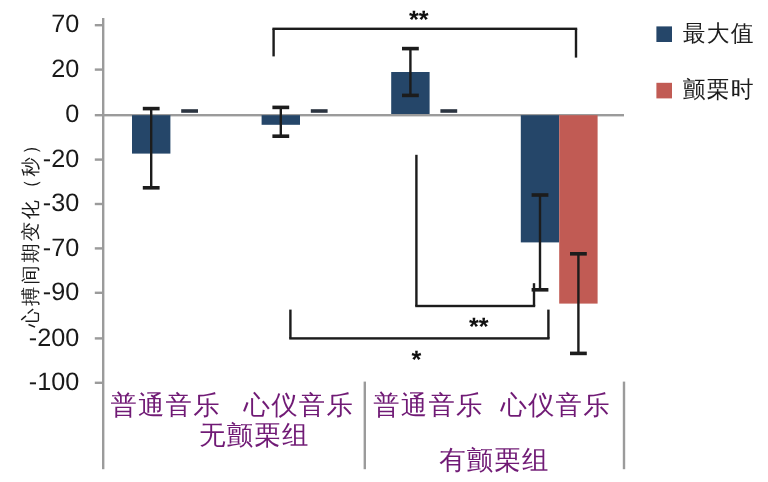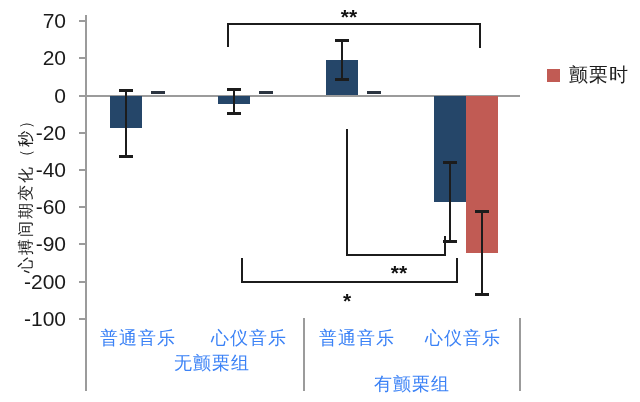--- a/index.html
+++ b/index.html
@@ -9,21 +9,21 @@
   }
   .gray-line{position:absolute;background:#9b9b9b;}
   .black-line{position:absolute;background:#1c1c1c;}
   .bar{position:absolute;}
   .tick-label{
     position:absolute;left:0;width:66px;text-align:right;
     font-size:21px;color:#1a1a1a;line-height:22px;
   }
   .cat-label,.grp-label{
     position:absolute;transform:translate(-50%,-50%);white-space:nowrap;
-    font-size:18px;color:#3b82f6;letter-spacing:1px;
+    font-size:22px;color:#701a75;letter-spacing:1px;
   }
   .sig-label{
     position:absolute;transform:translate(-50%,-50%);
     font-size:21px;font-weight:bold;color:#111;white-space:nowrap;
   }
   .near-zero-dash{position:absolute;background:#2b3440;}
   #ylabel{
     position:absolute;left:26px;top:192px;
     transform:translate(-50%,-50%) rotate(-90deg);
     white-space:nowrap;font-size:16px;color:#1a1a1a;letter-spacing:2px;
@@ -31,40 +31,44 @@
   .legend-item{position:absolute;display:flex;align-items:center;gap:9px;}
   .swatch{width:13px;height:13px;display:inline-block;}
   .legend-label{font-size:19px;color:#1c1c1c;letter-spacing:1px;}
 </style>
 </head>
 <body>
 
 <div id="chart">
   <div id="ylabel">心搏间期变化（秒）</div>
 
+  <div class="legend-item" style="left:547px;top:15px;">
+    <span class="swatch" id="swatch-0" style="background: rgb(37, 70, 105);"></span>
+    <span class="legend-label">最大值</span>
+  </div>
   <div class="legend-item" style="left:547px;top:62px;">
     <span class="swatch" id="swatch-1" style="background: rgb(193, 91, 84);"></span>
     <span class="legend-label">颤栗时</span>
   </div>
 
   <div id="plot">
       <div class="gray-line" style="left: 86px; top: 94.5px; width: 434px; height: 2px;"></div>
       <div class="gray-line" style="left: 85px; top: 15px; width: 2px; height: 376px;"></div>
       <div class="gray-line" style="left: 79px; top: 20.1px; width: 7px; height: 2px;"></div>
       <div class="tick-label" style="top: 10.1px;">70</div>
       <div class="gray-line" style="left: 79px; top: 57.3px; width: 7px; height: 2px;"></div>
       <div class="tick-label" style="top: 47.3px;">20</div>
       <div class="gray-line" style="left: 79px; top: 94.5px; width: 7px; height: 2px;"></div>
       <div class="tick-label" style="top: 84.5px;">0</div>
       <div class="gray-line" style="left: 79px; top: 131.7px; width: 7px; height: 2px;"></div>
       <div class="tick-label" style="top: 121.7px;">-20</div>
       <div class="gray-line" style="left: 79px; top: 168.9px; width: 7px; height: 2px;"></div>
-      <div class="tick-label" style="top: 158.9px;">-40</div>
+      <div class="tick-label" style="top: 158.9px;">-30</div>
       <div class="gray-line" style="left: 79px; top: 206.1px; width: 7px; height: 2px;"></div>
-      <div class="tick-label" style="top: 196.1px;">-60</div>
+      <div class="tick-label" style="top: 196.1px;">-70</div>
       <div class="gray-line" style="left: 79px; top: 243.3px; width: 7px; height: 2px;"></div>
       <div class="tick-label" style="top: 233.3px;">-90</div>
       <div class="gray-line" style="left: 79px; top: 280.5px; width: 7px; height: 2px;"></div>
       <div class="tick-label" style="top: 270.5px;">-200</div>
       <div class="gray-line" style="left: 79px; top: 317.7px; width: 7px; height: 2px;"></div>
       <div class="tick-label" style="top: 307.7px;">-100</div>
       <div class="gray-line" style="left: 303px; top: 318px; width: 2px; height: 73px;"></div>
       <div class="gray-line" style="left: 519px; top: 318px; width: 2px; height: 73px;"></div>
       <div class="bar" style="left: 110px; top: 95.5px; width: 32px; height: 32.55px; background: rgb(37, 70, 105);"></div>
       <div class="near-zero-dash" style="left: 151px; top: 91px; width: 14px; height: 3px;"></div>

